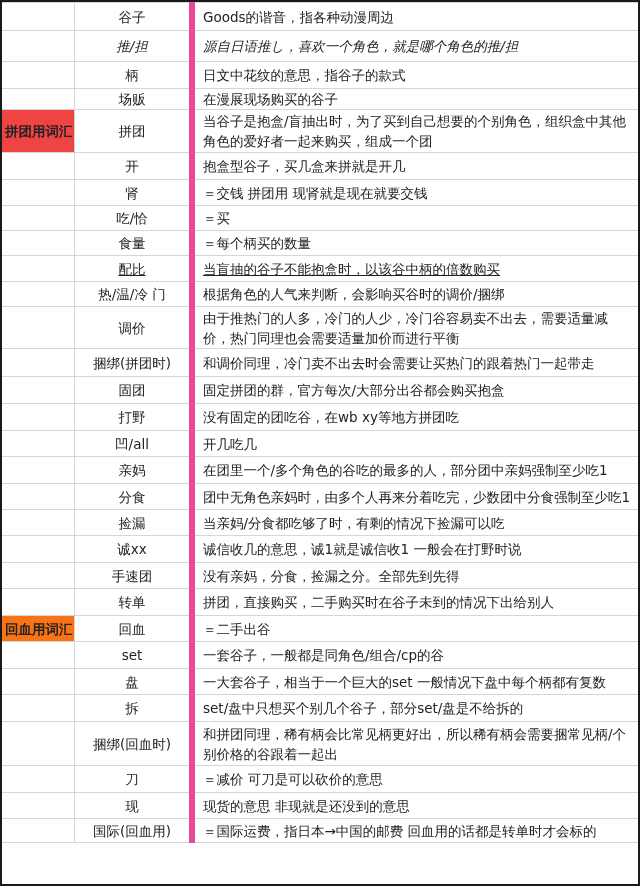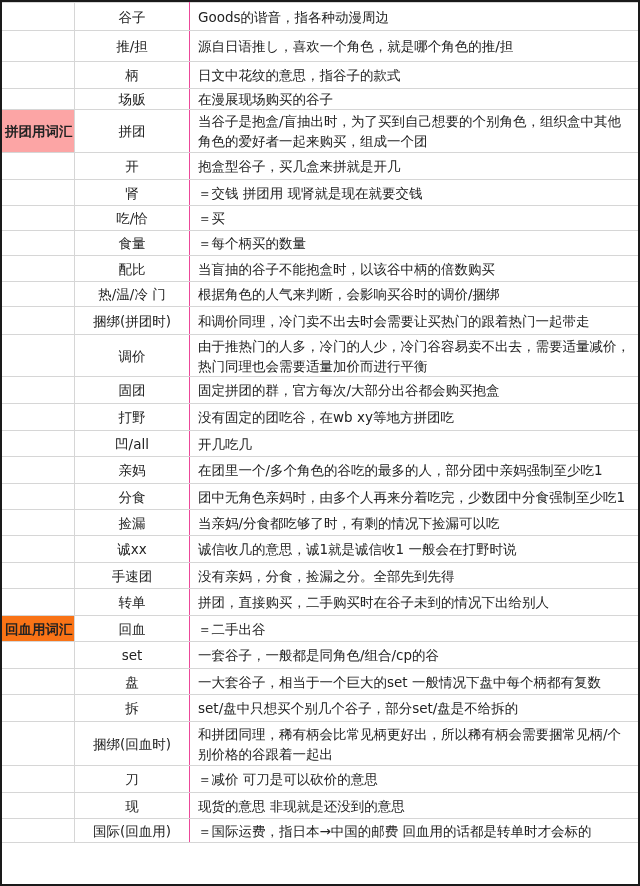--- a/index.html
+++ b/index.html
@@ -47,21 +47,21 @@
       font-size: 13.5px;
       white-space: nowrap;
       text-align: left;
     }
     td.cat.highlight {
       background: #fbe3cf;
     }
     td.term {
       width: 110px;
       text-align: center;
-      border-right: 1px solid #ec4899;
+      border-right: 6px solid #ec4899;
       white-space: nowrap;
       padding: 0 2px !important;
     }
     td.def {
       text-align: left;
       padding-left: 8px !important;
       padding-right: 4px !important;
     }
   </style>
 </head>
@@ -70,40 +70,40 @@
 <div class="sheet">
   <table class="glossary">
     <tbody id="glossary-body">
 
   <tr style="height: 28px;">
     <td class="cat"></td>
     <td class="term">谷子</td>
     <td class="def">Goods的谐音，指各种动漫周边</td>
   </tr>
 
-  <tr style="height: 31px;">
+  <tr style="height: 31px; font-style: italic;">
     <td class="cat"></td>
     <td class="term">推/担</td>
     <td class="def">源自日语推し，喜欢一个角色，就是哪个角色的推/担</td>
   </tr>
 
   <tr style="height: 27px;">
     <td class="cat"></td>
     <td class="term">柄</td>
     <td class="def">日文中花纹的意思，指谷子的款式</td>
   </tr>
 
   <tr style="height: 20px;">
     <td class="cat"></td>
     <td class="term">场贩</td>
     <td class="def">在漫展现场购买的谷子</td>
   </tr>
 
   <tr style="height: 43px;">
-    <td class="cat highlight" style="background: #fca5a5;">拼团用词汇</td>
+    <td class="cat highlight" style="background: #ef4444;">拼团用词汇</td>
     <td class="term">拼团</td>
     <td class="def">当谷子是抱盒/盲抽出时，为了买到自己想要的个别角色，组织盒中其他角色的爱好者一起来购买，组成一个团</td>
   </tr>
 
   <tr style="height: 27px;">
     <td class="cat"></td>
     <td class="term">开</td>
     <td class="def">抱盒型谷子，买几盒来拼就是开几</td>
   </tr>
 
@@ -118,42 +118,42 @@
     <td class="term">吃/恰</td>
     <td class="def">＝买</td>
   </tr>
 
   <tr style="height: 25px;">
     <td class="cat"></td>
     <td class="term">食量</td>
     <td class="def">＝每个柄买的数量</td>
   </tr>
 
-  <tr style="height: 26px;">
+  <tr style="height: 26px; text-decoration: underline;">
     <td class="cat"></td>
     <td class="term">配比</td>
     <td class="def">当盲抽的谷子不能抱盒时，以该谷中柄的倍数购买</td>
   </tr>
 
   <tr style="height: 25px;">
     <td class="cat"></td>
     <td class="term">热/温/冷 门</td>
     <td class="def">根据角色的人气来判断，会影响买谷时的调价/捆绑</td>
   </tr>
 
+  <tr style="height: 42px;">
+    <td class="cat"></td>
+    <td class="term">调价</td>
+    <td class="def">由于推热门的人多，冷门的人少，冷门谷容易卖不出去，需要适量减价，热门同理也会需要适量加价而进行平衡</td>
+  </tr>
+
   <tr style="height: 28px;">
     <td class="cat"></td>
     <td class="term">捆绑(拼团时)</td>
     <td class="def">和调价同理，冷门卖不出去时会需要让买热门的跟着热门一起带走</td>
-  </tr>
-
-  <tr style="height: 42px;">
-    <td class="cat"></td>
-    <td class="term">调价</td>
-    <td class="def">由于推热门的人多，冷门的人少，冷门谷容易卖不出去，需要适量减价，热门同理也会需要适量加价而进行平衡</td>
   </tr>
 
   <tr style="height: 27px;">
     <td class="cat"></td>
     <td class="term">固团</td>
     <td class="def">固定拼团的群，官方每次/大部分出谷都会购买抱盒</td>
   </tr>
 
   <tr style="height: 27px;">
     <td class="cat"></td>

